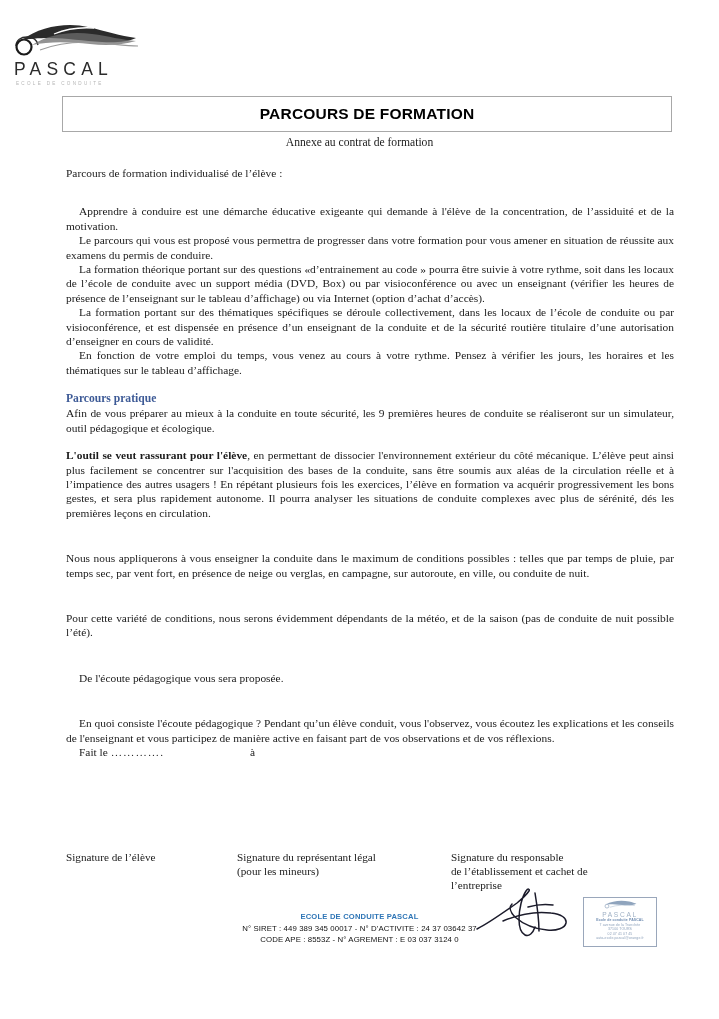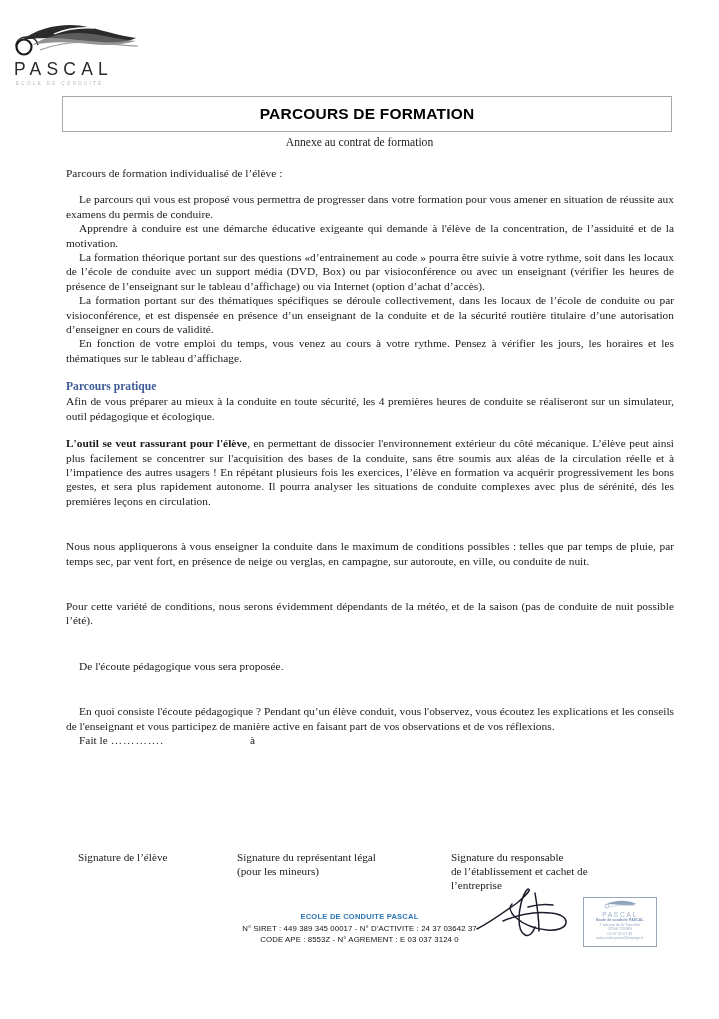--- a/index.html
+++ b/index.html
@@ -92,21 +92,21 @@
     width: 608px;
   }
   p {
     margin: 0;
     font-size: 11.4px;
     line-height: 14.4px;
     text-align: justify;
     color: #1a1a1a;
   }
   .lead {
-    margin-bottom: 12px;
+    margin-bottom: 24px;
   }
   .indent {
     text-indent: 13px;
   }
   .gap-md { margin-top: 13px; }
   .gap-lg { margin-top: 31px; }
 
   .section-head {
     font-weight: bold;
     font-size: 11.6px;
@@ -134,21 +134,21 @@
     top: 850px;
     width: 612px;
     height: 60px;
   }
   .sig-col {
     position: absolute;
     font-size: 11.2px;
     line-height: 14px;
     color: #1a1a1a;
   }
-  .sig-col.c1 { left: 12px; top: 0px; }
+  .sig-col.c1 { left: 0px; top: 0px; }
   .sig-col.c2 { left: 171px; top: 0px; }
   .sig-col.c3 { left: 385px; top: 0px; }
 
   
   .signature-mark {
     position: absolute;
     left: 473px;
     top: 885px;
     width: 115px;
     height: 56px;
@@ -234,29 +234,29 @@
   </div>
 
   <div class="title-box">
     <span class="title-text">PARCOURS DE FORMATION</span>
   </div>
   <div class="subtitle">Annexe au contrat de formation</div>
 
   <div class="content">
 
     <p class="lead">Parcours de formation individualisé de l’élève :</p>
+    <p class="indent">Apprendre à conduire est une démarche éducative exigeante qui demande à l'élève de la concentration, de l’assiduité et de la motivation.</p>
     <p class="indent">Le parcours qui vous est proposé vous permettra de progresser dans votre formation pour vous amener en situation de réussite aux examens du permis de conduire.</p>
-    <p class="indent">Apprendre à conduire est une démarche éducative exigeante qui demande à l'élève de la concentration, de l’assiduité et de la motivation.</p>
 
     <p class="indent">La formation théorique portant sur des questions «d’entrainement au code » pourra être suivie à votre rythme, soit dans les locaux de l’école de conduite avec un support média (DVD, Box) ou par visioconférence ou avec un enseignant (vérifier les heures de présence de l’enseignant sur le tableau d’affichage) ou via Internet (option d’achat d’accès).</p>
     <p class="indent">La formation portant sur des thématiques spécifiques se déroule collectivement, dans les locaux de l’école de conduite ou par visioconférence, et est dispensée en présence d’un enseignant de la conduite et de la sécurité routière titulaire d’une autorisation d’enseigner en cours de validité.</p>
     <p class="indent">En fonction de votre emploi du temps, vous venez au cours à votre rythme. Pensez à vérifier les jours, les horaires et les thématiques sur le tableau d’affichage.</p>
 
     <p class="section-head spaced">Parcours pratique</p>
-    <p>Afin de vous préparer au mieux à la conduite en toute sécurité, les 4 premières heures de conduite se réaliseront sur un simulateur, outil pédagogique et écologique.</p>
+    <p>Afin de vous préparer au mieux à la conduite en toute sécurité, les 9 premières heures de conduite se réaliseront sur un simulateur, outil pédagogique et écologique.</p>
 
     <p class="gap-md"><b>L'outil se veut rassurant pour l'élève</b><span>, en permettant de dissocier l'environnement extérieur du côté mécanique. L’élève peut ainsi plus facilement se concentrer sur l'acquisition des bases de la conduite, sans être soumis aux aléas de la circulation réelle et à l’impatience des autres usagers ! En répétant plusieurs fois les exercices, l’élève en formation va acquérir progressivement les bons gestes, et sera plus rapidement autonome. Il pourra analyser les situations de conduite complexes avec plus de sérénité, dés les premières leçons en circulation.</span></p>
 
     <p class="gap-lg">Nous nous appliquerons à vous enseigner la conduite dans le maximum de conditions possibles : telles que par temps de pluie, par temps sec, par vent fort, en présence de neige ou verglas, en campagne, sur autoroute, en ville, ou conduite de nuit.</p>
     <p class="gap-lg">Pour cette variété de conditions, nous serons évidemment dépendants de la météo, et de la saison (pas de conduite de nuit possible l’été).</p>
     <p class="gap-lg indent">De l'écoute pédagogique vous sera proposée.</p>
     <p class="gap-lg indent">En quoi consiste l'écoute pédagogique ? Pendant qu’un élève conduit, vous l'observez, vous écoutez les explications et les conseils de l'enseignant et vous participez de manière active en faisant part de vos observations et de vos réflexions.</p>
 
     <p class="faitle indent"><span>Fait le</span> <span class="dots">………….</span><span class="a-spot"></span><span>à</span></p>
   </div>

